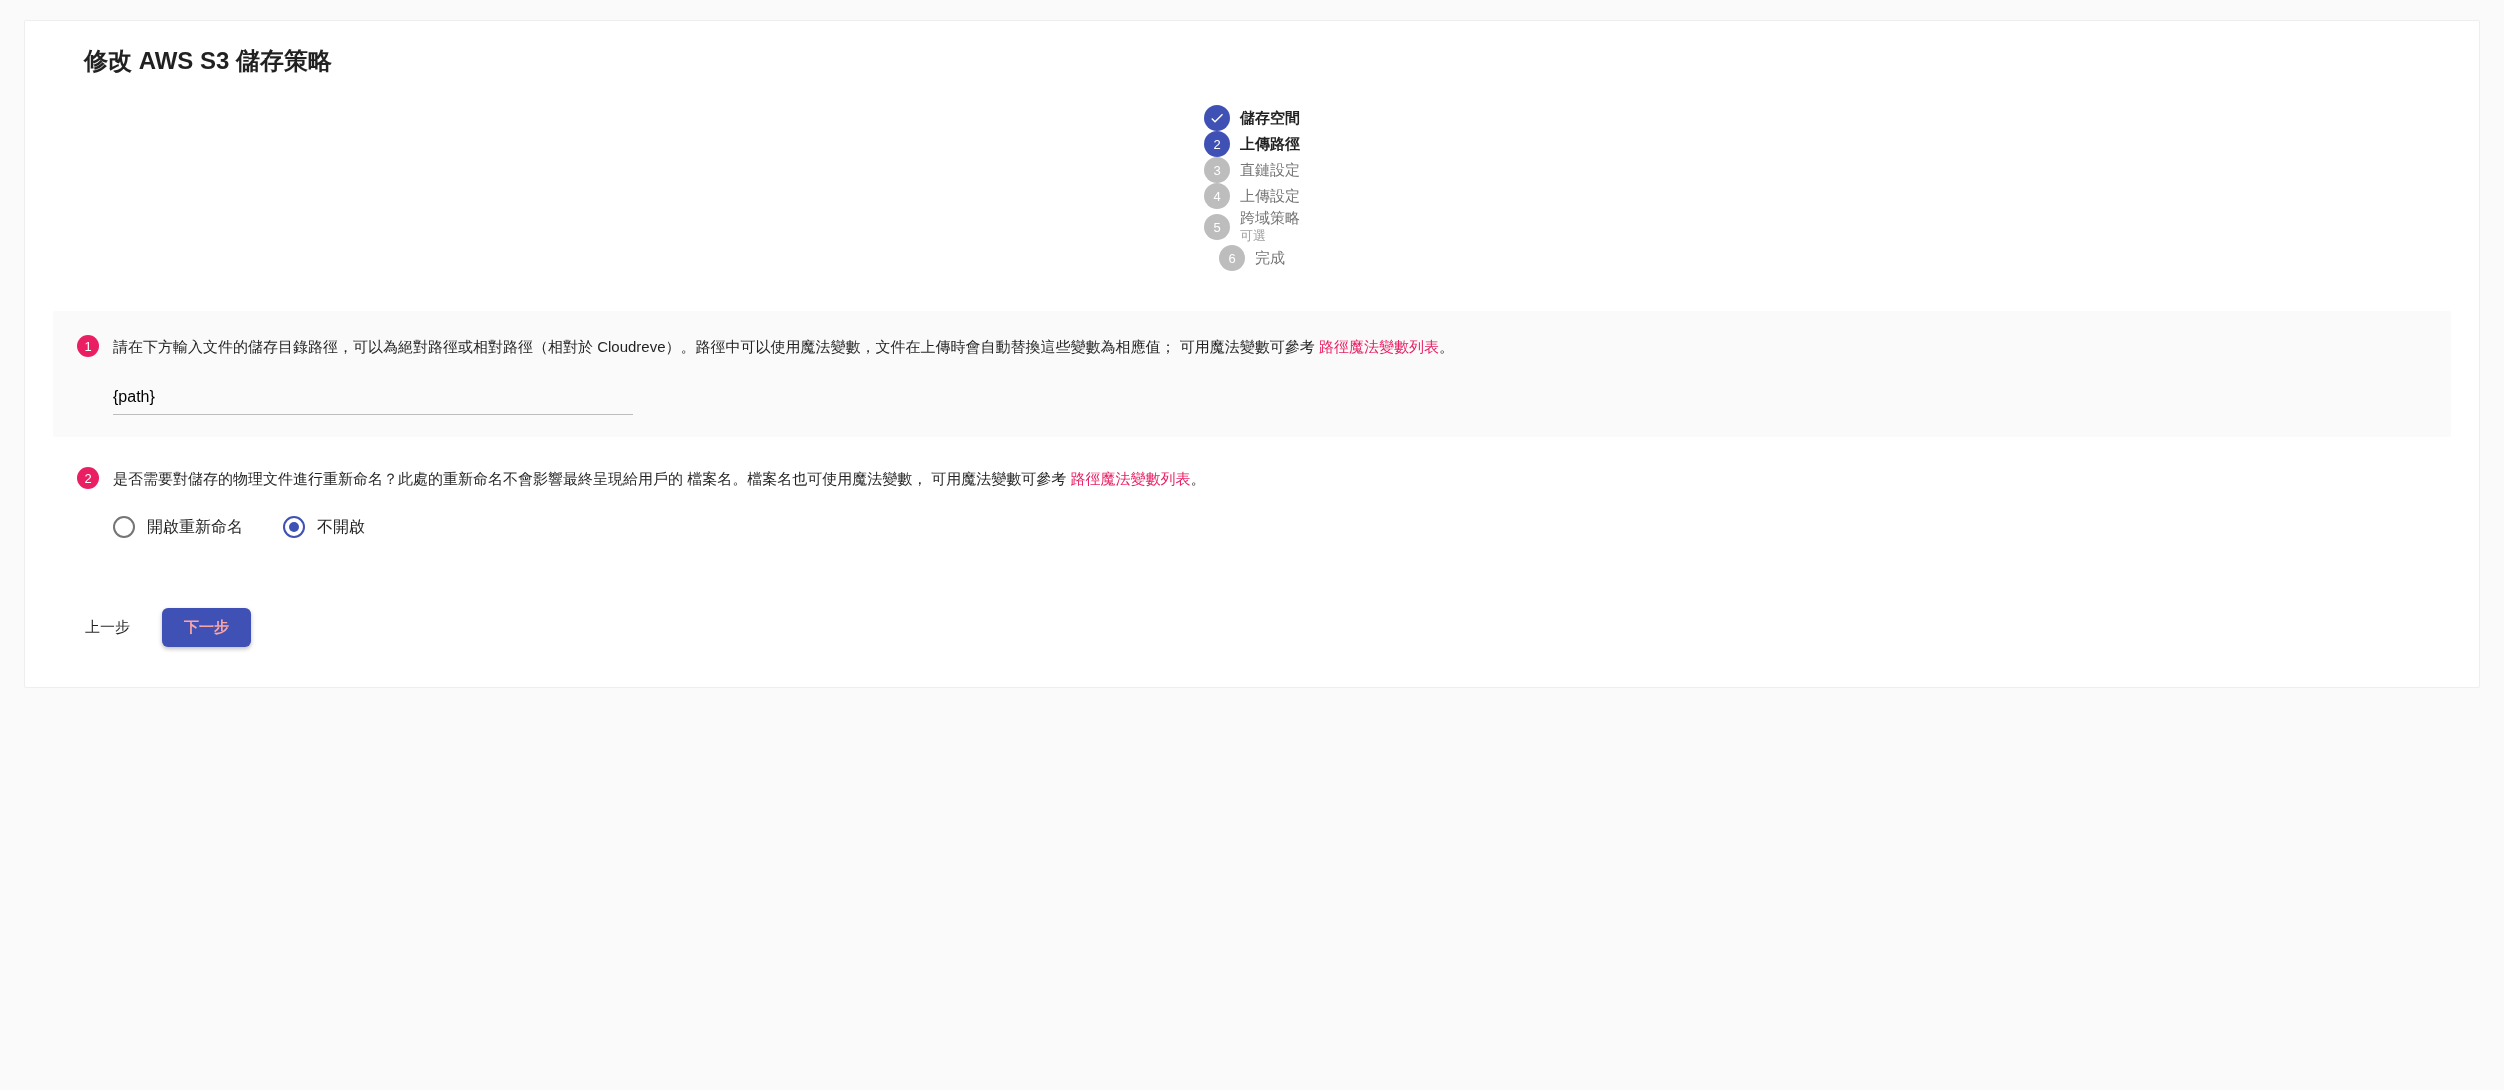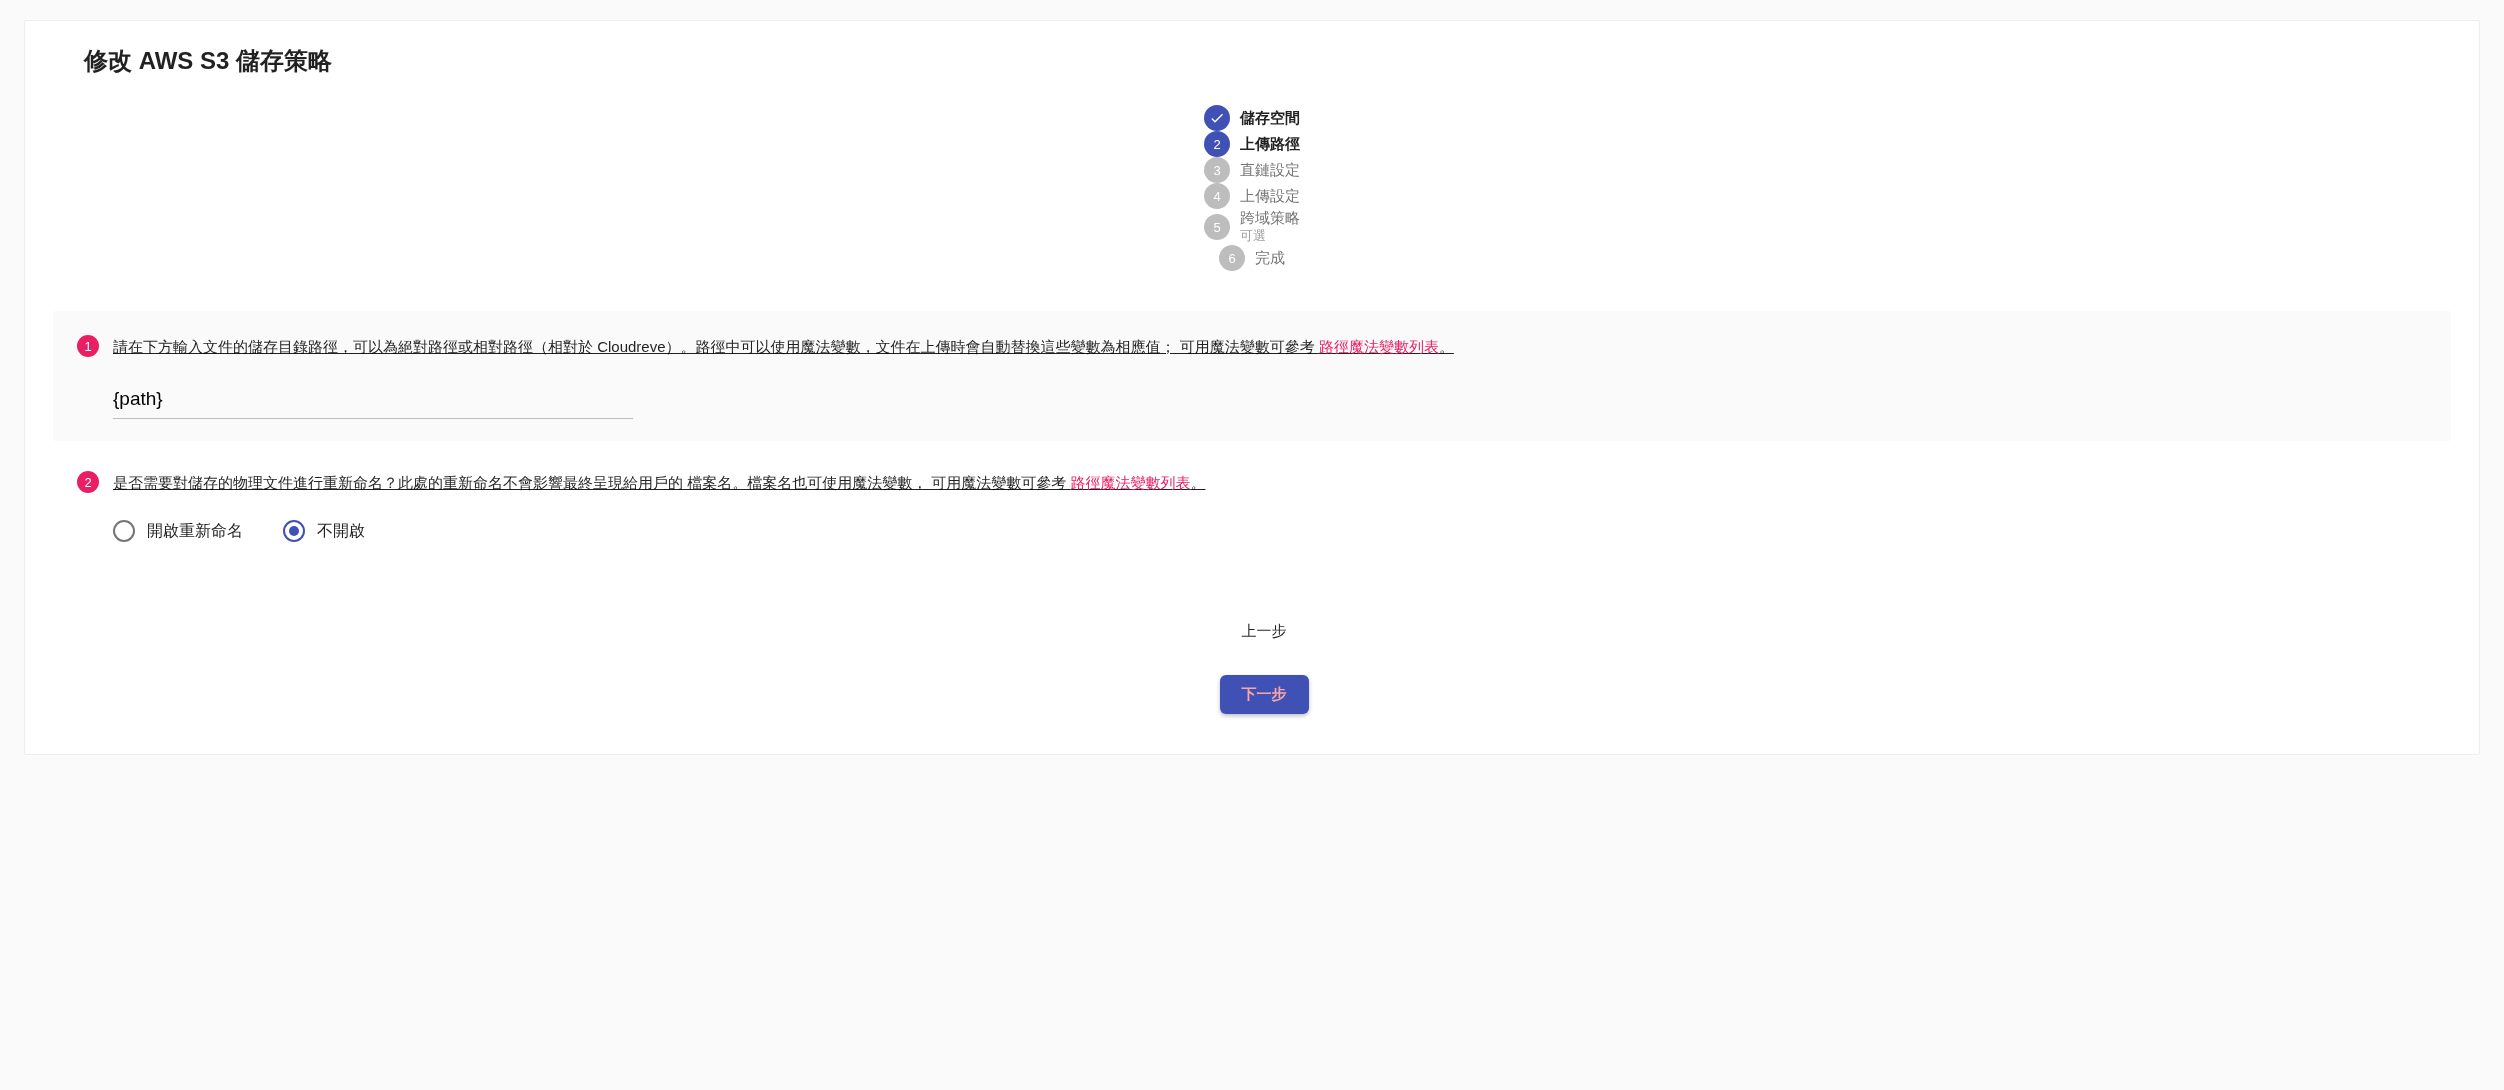--- a/index.html
+++ b/index.html
@@ -76,31 +76,30 @@
   display: flex;
   align-items: center;
   justify-content: center;
   flex-shrink: 0;
   margin-top: 2px;
 }
 .desc {
   font-size: 15px;
   line-height: 1.8;
   color: rgba(0,0,0,0.87);
-  text-decoration: underline;
 }
 .desc a { color: #e91e63; text-decoration: none; cursor: pointer; }
 .field { margin-top: 22px; }
 .field-label { font-size: 13px; color: #9e9e9e; margin-bottom: 4px; display:block; }
 .text-input {
   width: 520px;
   max-width: 100%;
   border: none;
   border-bottom: 1px solid #bdbdbd;
-  font-size: 19px;
+  font-size: 16px;
   padding: 6px 0 8px 0;
   background: transparent;
   outline: none;
   font-family: inherit;
 }
 .plain-row { padding: 0 24px; }
 .radio-group {
   display: flex;
   gap: 40px;
   margin-top: 24px;
@@ -129,21 +128,20 @@
   height: 10px;
   border-radius: 50%;
   background: #3f51b5;
 }
 .button-row {
   margin-top: 70px;
   display: flex;
   gap: 24px;
   align-items: center;
   padding-left: 24px;
-  flex-direction: column;
 }
 .btn {
   font-size: 15px;
   padding: 10px 22px;
   border-radius: 6px;
   border: none;
   cursor: pointer;
   font-family: inherit;
 }
 .btn-text { background: transparent; color: rgba(0,0,0,0.87); padding:10px 8px; }

